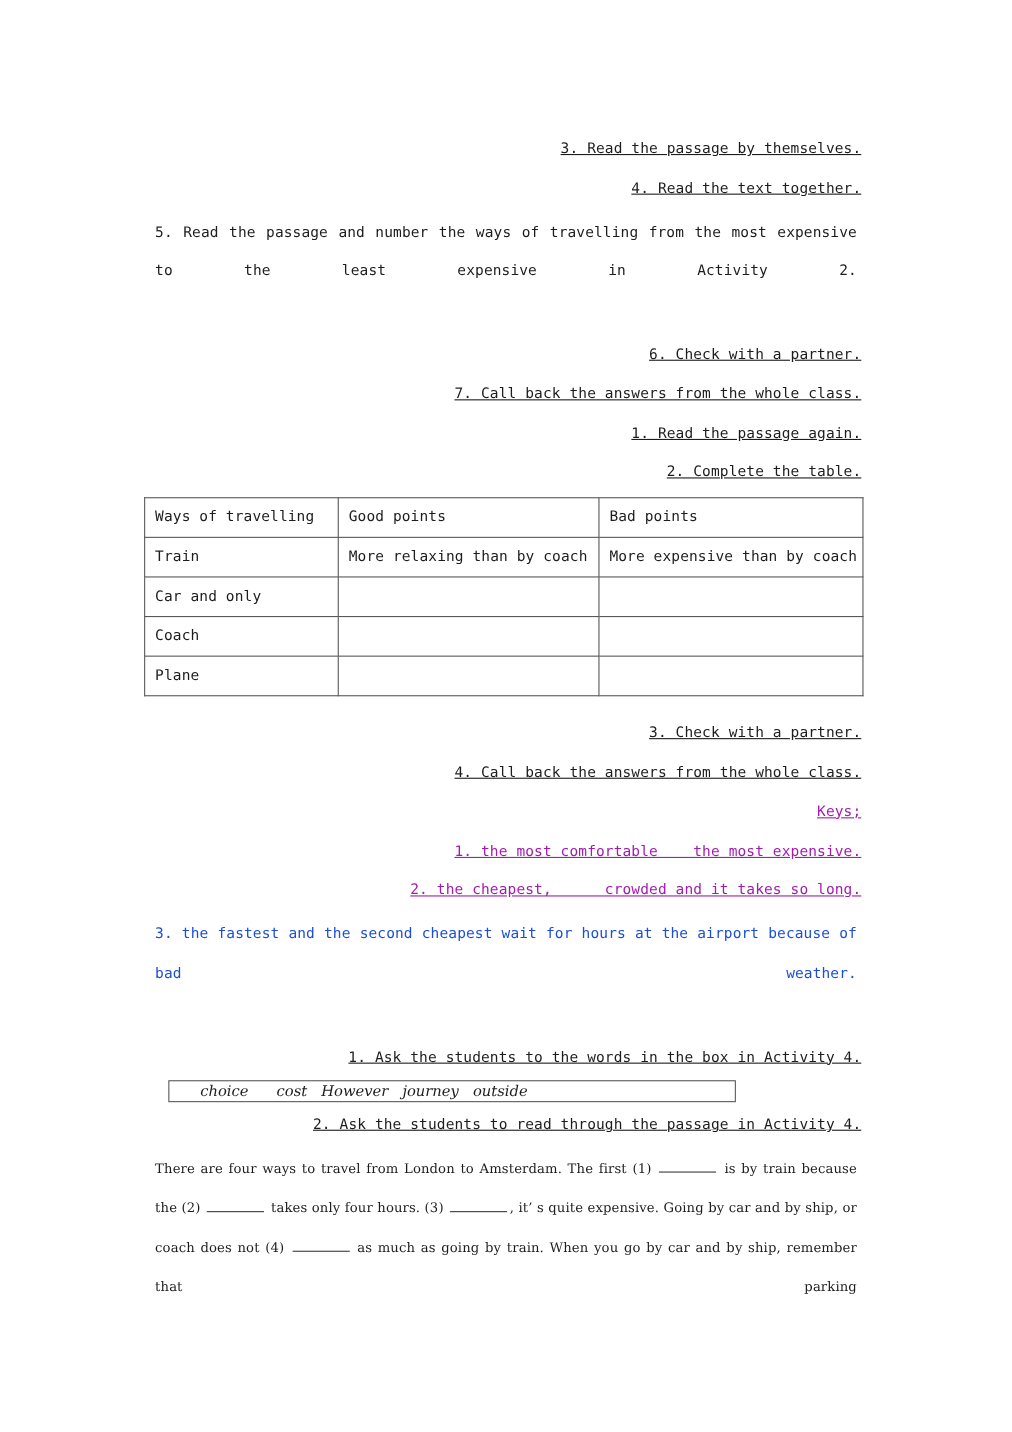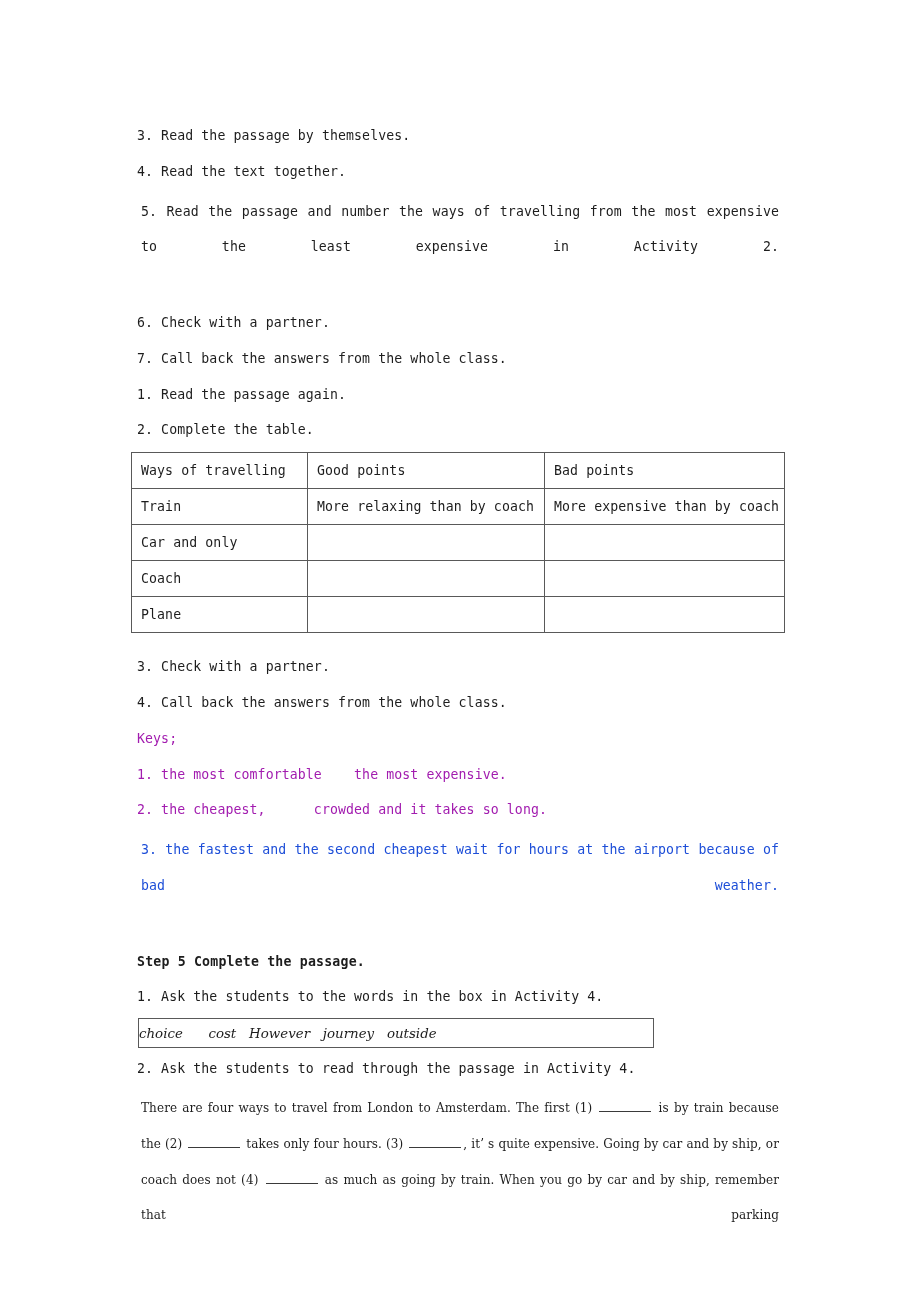--- a/index.html
+++ b/index.html
@@ -27,21 +27,22 @@
     font-size: 13.2px;
     line-height: 35.8px;
     letter-spacing: 0.1px;
     text-align: justify;
     text-justify: inter-word;
     white-space: pre-wrap;
     margin: 0;
     color: #1d1d1d;
   }
   .line.nojust {
-    text-align: left;
+    text-align: right;
+    text-decoration: underline;
   }
   .line.bold {
     font-weight: bold;
     letter-spacing: 0.2px;
   }
   .line.red {
     color: #a21caf;
   }
   
   .just-block {
@@ -85,25 +86,26 @@
     white-space: nowrap;
     overflow: hidden;
   }
   table.ways col.c1 { width: 176px; }
   table.ways col.c2 { width: 237px; }
   table.ways col.c3 { width: 240px; }
   
   .wordbox {
     border: 1px solid #595959;
     width: 516px;
-    height: 30px;
-    margin: 3px 0 3px 1px;
+    height: 20px;
+    margin: 3px 0 3px 16px;
     box-sizing: border-box;
     display: flex;
     align-items: center;
+    padding-left: 28px;
   }
   .wordbox .w {
     font-family: "DejaVu Serif", "Liberation Serif", serif;
     font-style: italic;
     font-size: 13.4px;
     color: #1d1d1d;
     white-space: pre;
   }
   .blank {
     display: inline-block;
@@ -167,21 +169,20 @@
     </div>
 
     <p class="line nojust">3. Check with a partner.</p>
     <p class="line nojust">4. Call back the answers from the whole class.</p>
 
     <p class="line nojust red">Keys;</p>
     <p class="line nojust red">1. the most comfortable    the most expensive.</p>
     <p class="line nojust red">2. the cheapest,      crowded and it takes so long.</p>
     <p class="just-block red">3. the fastest and the second cheapest    wait for hours at the airport because of bad weather.</p>
 
-    <p class="line nojust bold">Step 5 Complete the passage.</p>
     <p class="line nojust">1. Ask the students to the words in the box in Activity 4.</p>
 
     <div class="wordbox">
       <span class="w">choice      cost   However   journey   outside</span>
     </div>
 
     <p class="line nojust">2. Ask the students to read through the passage in Activity 4.</p>
 
     <p class="just-block ital"><span>There are four ways to travel from London to Amsterdam. The first (1) </span><span class="blank"></span><span> is by train because the (2) </span><span class="blank"></span><span> takes only four hours. (3) </span><span class="blank"></span><span>, it’ s quite expensive. Going by car and by ship, or coach does not (4) </span><span class="blank"></span><span> as much as going by train. When you go by car and by ship, remember that parking</span></p>
 

